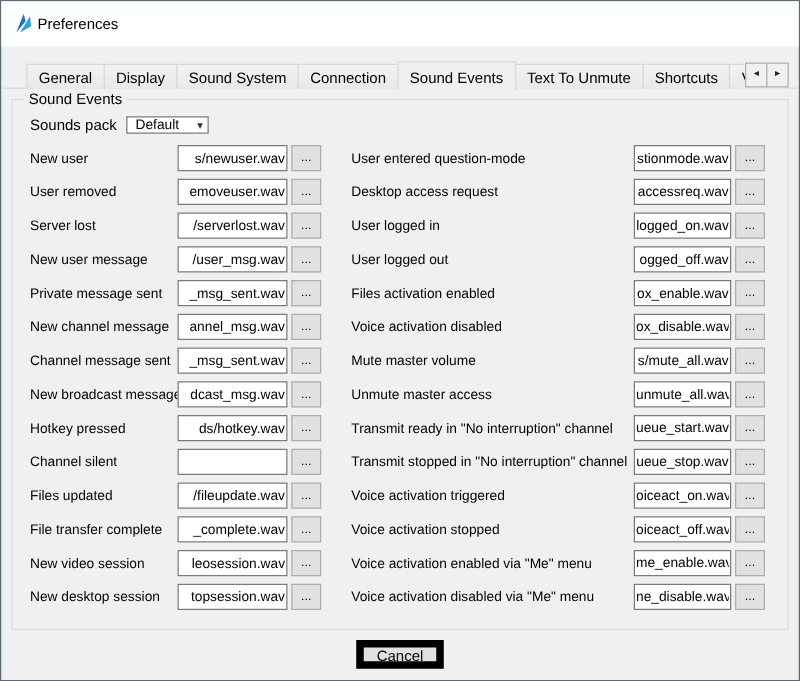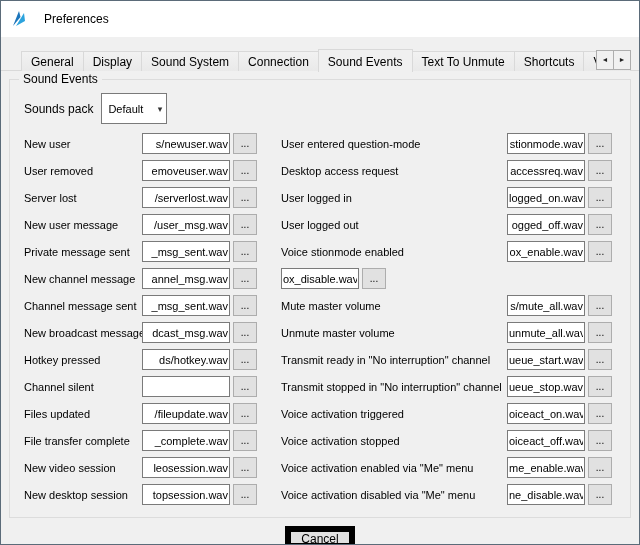--- a/index.html
+++ b/index.html
@@ -6,21 +6,21 @@
   html,body { width:640px; height:545px; }
   body {
     font-family:"Liberation Sans", sans-serif;
     font-size:12px; color:#000;
     background:#f0f0f0;
     border:1px solid #5b6b79;
     overflow:hidden;
     display:flex; flex-direction:column;
   }
   
-  .titlebar { height:30px; background:#ffffff; display:flex; align-items:center; gap:16px; padding:18px 9px; flex:none; }
+  .titlebar { height:30px; background:#ffffff; display:flex; align-items:center; gap:2px; padding:18px 9px; flex:none; }
   .titlebar .title { font-size:12px; }
   .appicon { width:18px; height:18px; display:inline-block; }
   
   .tabbar { display:flex; align-items:flex-end; margin:11px 8px 0; position:relative; z-index:2; height:23px; flex:none;padding-left:12px; }
   .tab {
     font-size:12px; height:20px; padding:3px 9px 0;
     background:linear-gradient(#f2f2f2,#e9e9e9);
     border:1px solid #d9d9d9; border-bottom:none;
     white-space:nowrap; cursor:default;
   }
@@ -36,21 +36,21 @@
     font-size:7px; color:#222; padding:0; line-height:18px; text-align:center;
   }
   .tab-scroll button + button { margin-left:-1px; }
   
   .content { flex:1; border-top:1px solid #d9d9d9; margin-top:-1px; display:flex; flex-direction:column; padding:0 8px 6px; position:relative; z-index:1; }
   .groupbox { position:relative; flex:1; border:1px solid #dcdcdc; margin-top:8px; padding:15px 12px 6px 14px; }
   .legend { position:absolute; top:-8px; left:9px; background:#f0f0f0; padding:0 4px; font-size:12px; }
   
   .soundpack-row { display:flex; align-items:center; gap:8px; margin:-2px 0 9px; font-size:12px; }
   .combo {
-    width:66px; height:31px; background:#fff; border:1px solid #7a7a7a;
+    width:66px; height:14px; background:#fff; border:1px solid #7a7a7a;
     display:flex; align-items:center; justify-content:space-between;
     padding:0 4px 0 6px; font-size:11px; cursor:default;
   }
   .combo .caret { font-size:9px; color:#333; }
   
   .columns { display:flex; gap:24px; }
   .col { display:flex; flex-direction:column; }
   .row { display:flex; align-items:center; height:21px; margin-bottom:6px; }
   .rlabel { font-size:11px; flex:none; white-space:nowrap; }
   .col-left  .rlabel { width:118px; }
@@ -201,35 +201,36 @@
           <span class="rlabel">User logged in</span>
           <input class="rfield" value="logged_on.wav" style="">
           <button class="dots">...</button>
         </div>
         <div class="row">
           <span class="rlabel">User logged out</span>
           <input class="rfield" value="ogged_off.wav" style="">
           <button class="dots">...</button>
         </div>
         <div class="row">
-          <span class="rlabel">Voice stionmode enabled</span>
+          <span class="rlabel">Files activation enabled</span>
           <input class="rfield" value="ox_enable.wav" style="">
           <button class="dots">...</button>
         </div>
         <div class="row">
+          <span class="rlabel">Voice activation disabled</span>
           <input class="rfield" value="ox_disable.wav" style="">
           <button class="dots">...</button>
         </div>
         <div class="row">
           <span class="rlabel">Mute master volume</span>
           <input class="rfield" value="s/mute_all.wav" style="">
           <button class="dots">...</button>
         </div>
         <div class="row">
-          <span class="rlabel">Unmute master volume</span>
+          <span class="rlabel">Unmute master access</span>
           <input class="rfield" value="unmute_all.wav" style="">
           <button class="dots">...</button>
         </div>
         <div class="row">
           <span class="rlabel">Transmit ready in "No interruption" channel</span>
           <input class="rfield" value="ueue_start.wav" style="">
           <button class="dots">...</button>
         </div>
         <div class="row">
           <span class="rlabel">Transmit stopped in "No interruption" channel</span>

